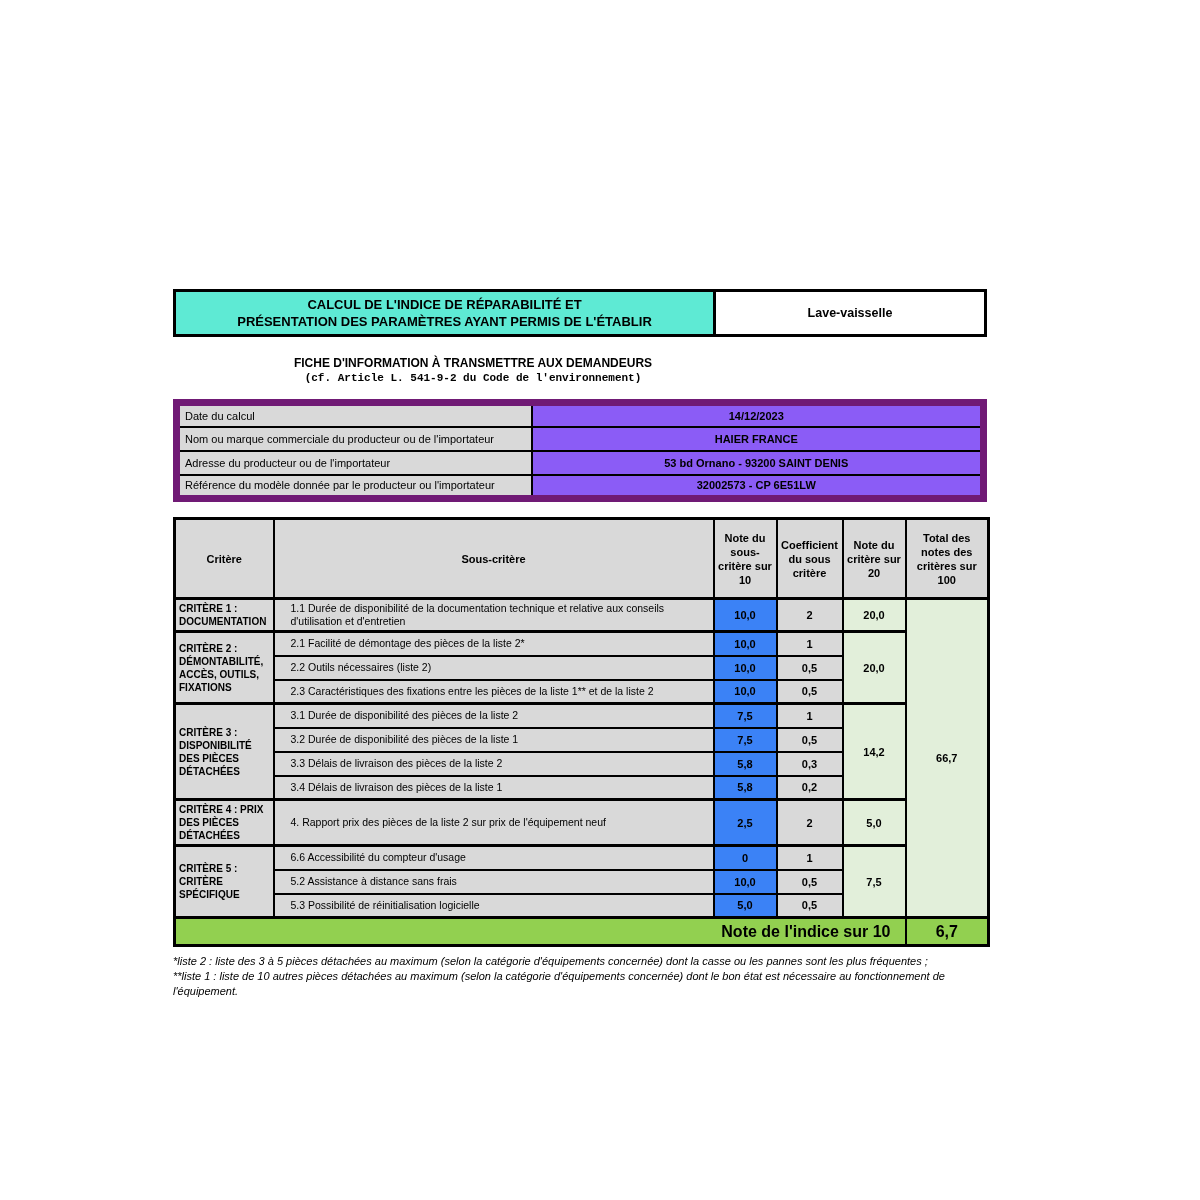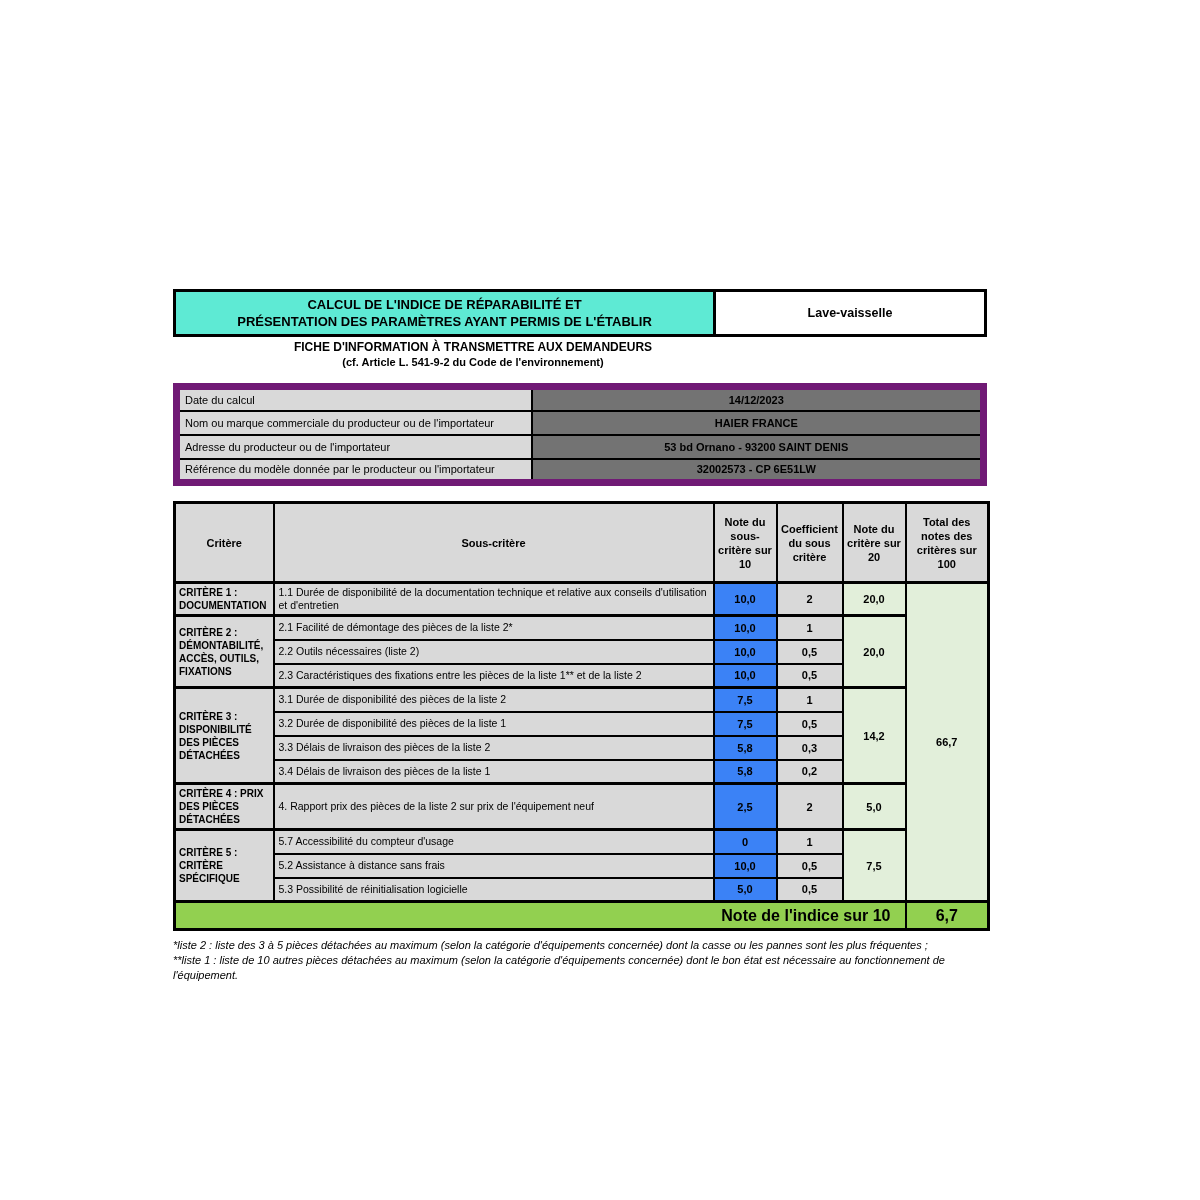--- a/index.html
+++ b/index.html
@@ -14,45 +14,45 @@
     width: 540px; background: #5eead4; border-right: 3px solid #000;
     display: flex; flex-direction: column; align-items: center; justify-content: center;
     font-weight: bold; font-size: 13px; line-height: 17px; text-align: center;
   }
   .banner-product {
     flex: 1; background: #fff; display: flex; align-items: center; justify-content: center;
     font-weight: bold; font-size: 12.5px;
   }
 
   
-  .subtitle { width: 600px; text-align: center; margin-top: 2px; }
+  .subtitle { width: 600px; text-align: center; margin-top: 18px; }
   .subtitle .s1 { font-weight: bold; font-size: 12px; line-height: 16px; }
-  .subtitle .s2 { font-weight: bold; font-size: 11px; line-height: 15px; }
+  .subtitle .s2 { font-weight: bold; font-size: 11px; line-height: 15px; font-family: Liberation Mono, monospace; }
 
   
   table { border-collapse: collapse; }
   .info-table { margin-top: 13px; width: 814px; border: 7px solid #701a75; table-layout: fixed; }
   .info-table td { border: 2px solid #000; height: 24px; font-size: 11px; vertical-align: middle; }
   .info-table td.ilabel { width: 355px; background: #d9d9d9; padding-left: 5px; }
-  .info-table td.ivalue { background: #737373; font-weight: bold; text-align: center; }
+  .info-table td.ivalue { background: #8b5cf6; font-weight: bold; text-align: center; }
 
   
   .main-table { margin-top: 15px; width: 814px; border: 3px solid #000; table-layout: fixed; }
   .main-table th, .main-table td { border: 2px solid #000; vertical-align: middle; }
   .main-table th {
     background: #d9d9d9; font-size: 11px; font-weight: bold; line-height: 14px;
     height: 80px; text-align: center; padding: 2px;
   }
   .main-table td.crit {
     background: #d9d9d9; font-weight: bold; font-size: 10px; line-height: 13px;
     padding: 2px 3px; margin-left: 28px;
   }
   .main-table td.sub {
     background: #d9d9d9; font-size: 10.5px; line-height: 13px;
-    text-align: left; padding: 2px 4px;
+    text-align: left; padding: 2px 16px;
   }
   .main-table td.score { background: #3b82f6; font-weight: bold; font-size: 11px; text-align: center; }
   .main-table td.coef { background: #d9d9d9; font-weight: bold; font-size: 11px; text-align: center; }
   .main-table td.n20 { background: #e2efda; font-weight: bold; font-size: 11px; text-align: center; }
   .main-table td.total { background: #e2efda; font-weight: bold; font-size: 11px; text-align: center; }
   .main-table tr.group-start td { border-top: 3px solid #000; }
   .main-table tr.r-tall1 td { height: 32px; }
   .main-table tr.r-std td { height: 24px; }
   .main-table tr.r-tall2 td { height: 35px; }
 
@@ -181,21 +181,21 @@
       <tr class="group-start r-tall2">
         <td class="crit">CRITÈRE 4 : PRIX DES PIÈCES DÉTACHÉES</td>
         <td class="sub">4. Rapport prix des pièces de la liste 2 sur prix de l'équipement neuf</td>
         <td class="score">2,5</td>
         <td class="coef">2</td>
         <td class="n20">5,0</td>
       </tr>
 
       <tr class="group-start r-std">
         <td class="crit" rowspan="3">CRITÈRE 5 : CRITÈRE SPÉCIFIQUE</td>
-        <td class="sub">5.7 Accessibilité du compteur d'usage</td>
+        <td class="sub">6.6 Accessibilité du compteur d'usage</td>
         <td class="score">0</td>
         <td class="coef">1</td>
         <td class="n20" rowspan="3">7,5</td>
       </tr>
       <tr class="r-std">
         <td class="sub">5.2 Assistance à distance sans frais</td>
         <td class="score">10,0</td>
         <td class="coef">0,5</td>
       </tr>
       <tr class="r-std">

